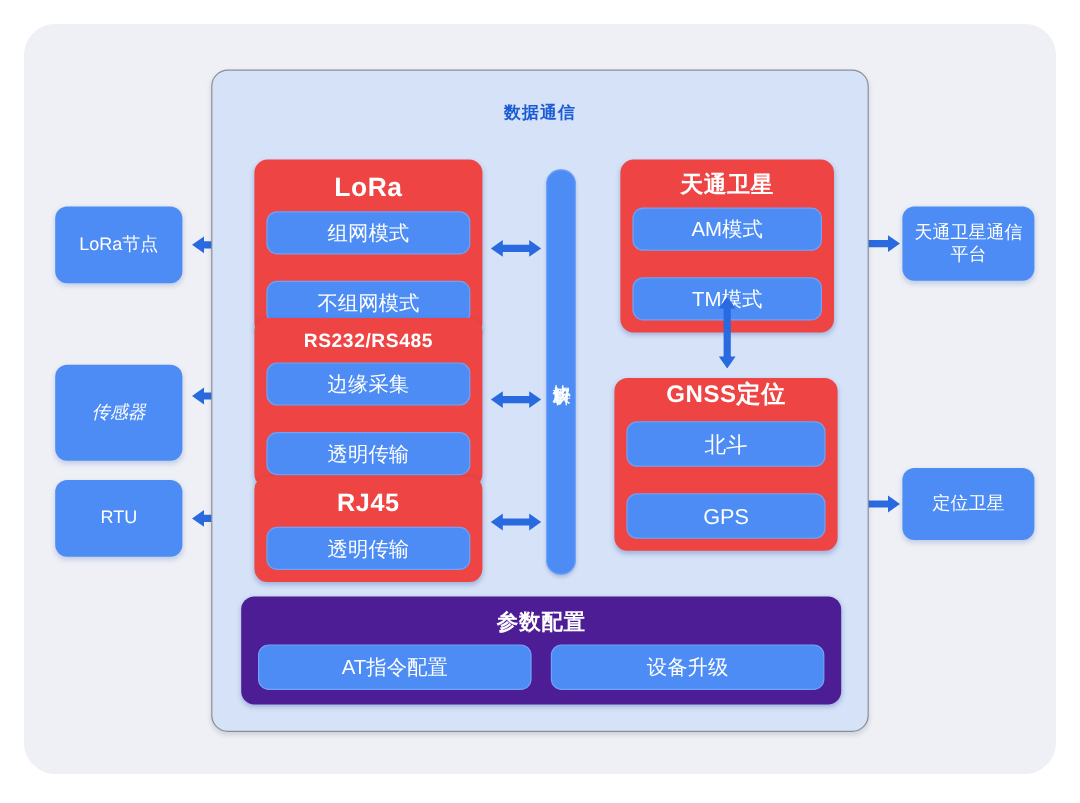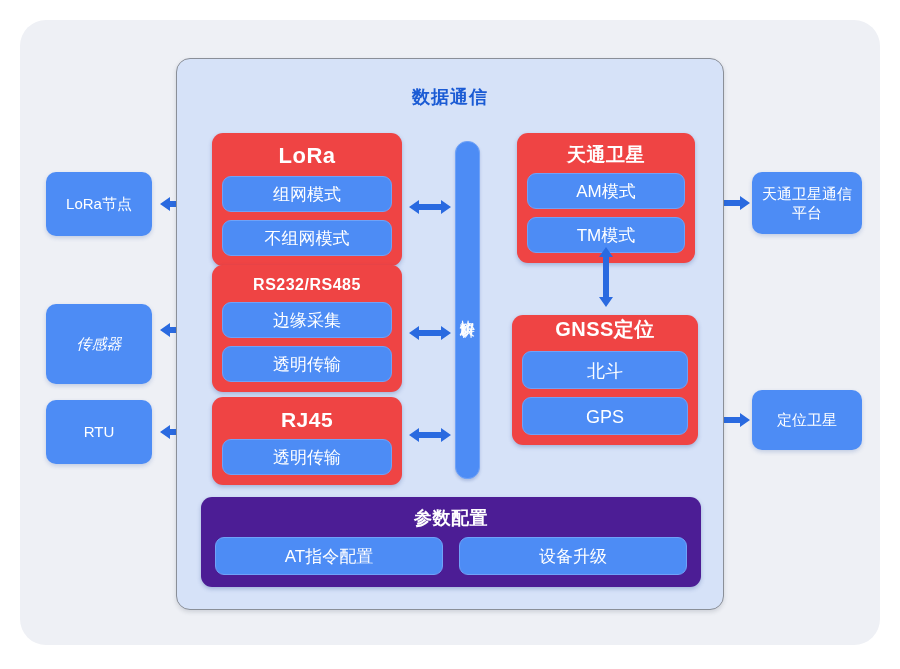--- a/index.html
+++ b/index.html
@@ -45,21 +45,21 @@
     box-sizing: border-box;
     box-shadow: 0 2px 4px rgba(60,70,90,.18);
   }
 
   .comm-title {
     position: absolute;
     left: 0;
     top: 26px;
     width: 100%;
     text-align: center;
-    font-size: 18px;
+    font-size: 14px;
     font-weight: bold;
     color: #1b5bd4;
     letter-spacing: 1px;
   }
 
   
   .card {
     position: absolute;
     background: #ef4444;
     border-radius: 11px;
@@ -83,21 +83,21 @@
   .pill {
     background: #4d8cf5;
     border: 1px solid #6fa2f8;
     border-radius: 9px;
     color: #ffffff;
     font-size: 17px;
     text-align: center;
     height: 36px;
     line-height: 36px;
     box-sizing: border-box;
-    margin-bottom: 8px;
+    margin-bottom: 22px;
   }
   .pill:last-child { margin-bottom: 0; }
 
   
   #card-lora       { left: 35px;  top: 74px;  width: 190px; }
   #card-rs         { left: 35px;  top: 206px; width: 190px; }
   #card-rj45       { left: 35px;  top: 338px; width: 190px; }
   #card-tiantong   { left: 340px; top: 74px;  width: 178px; }
   #card-gnss       { left: 335px; top: 256px; width: 186px; }
 

